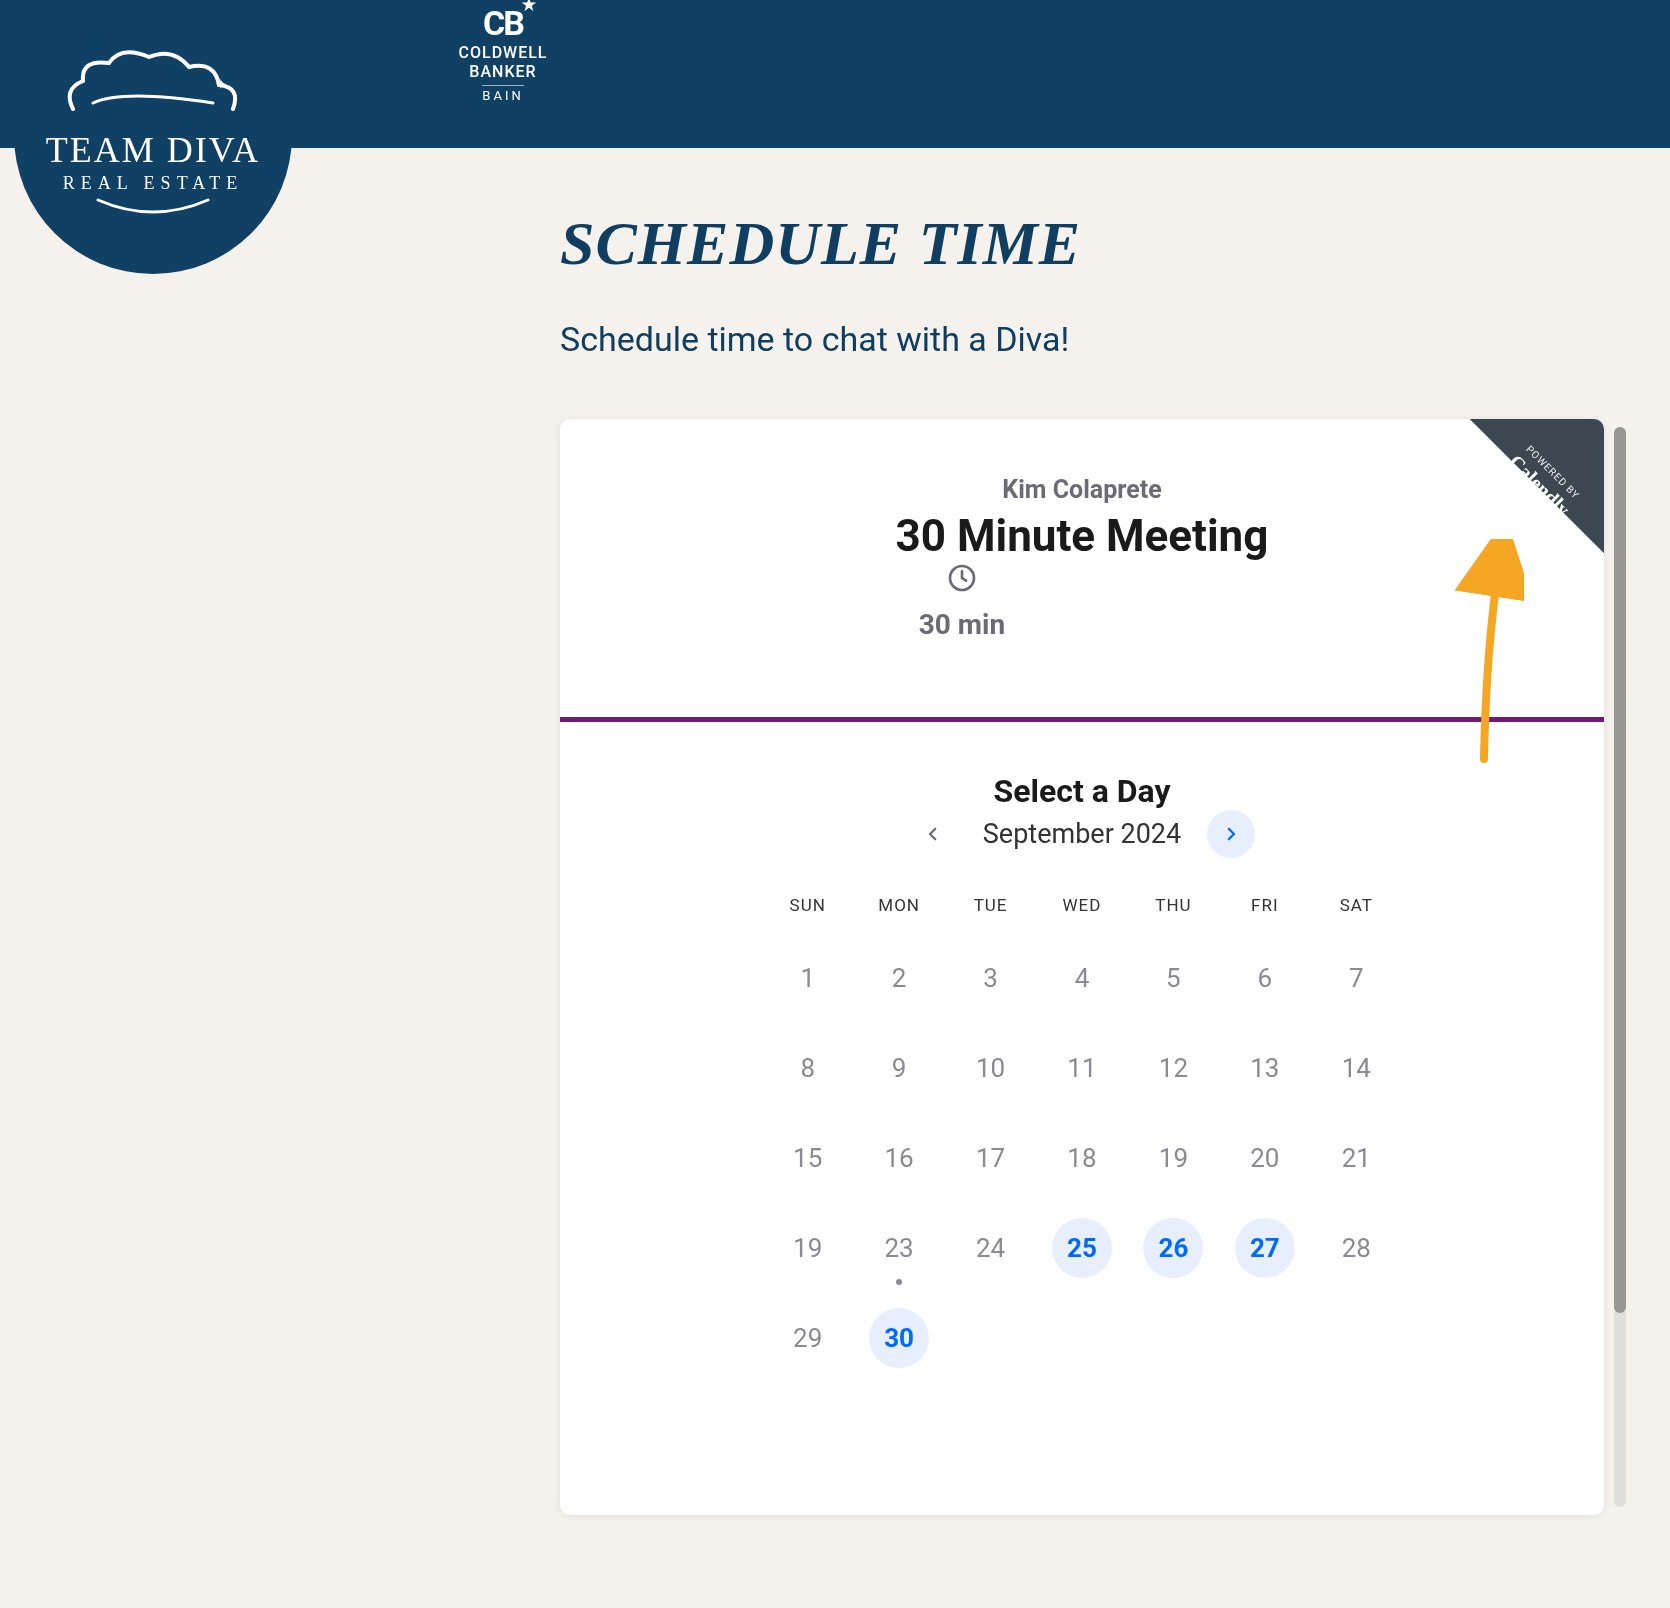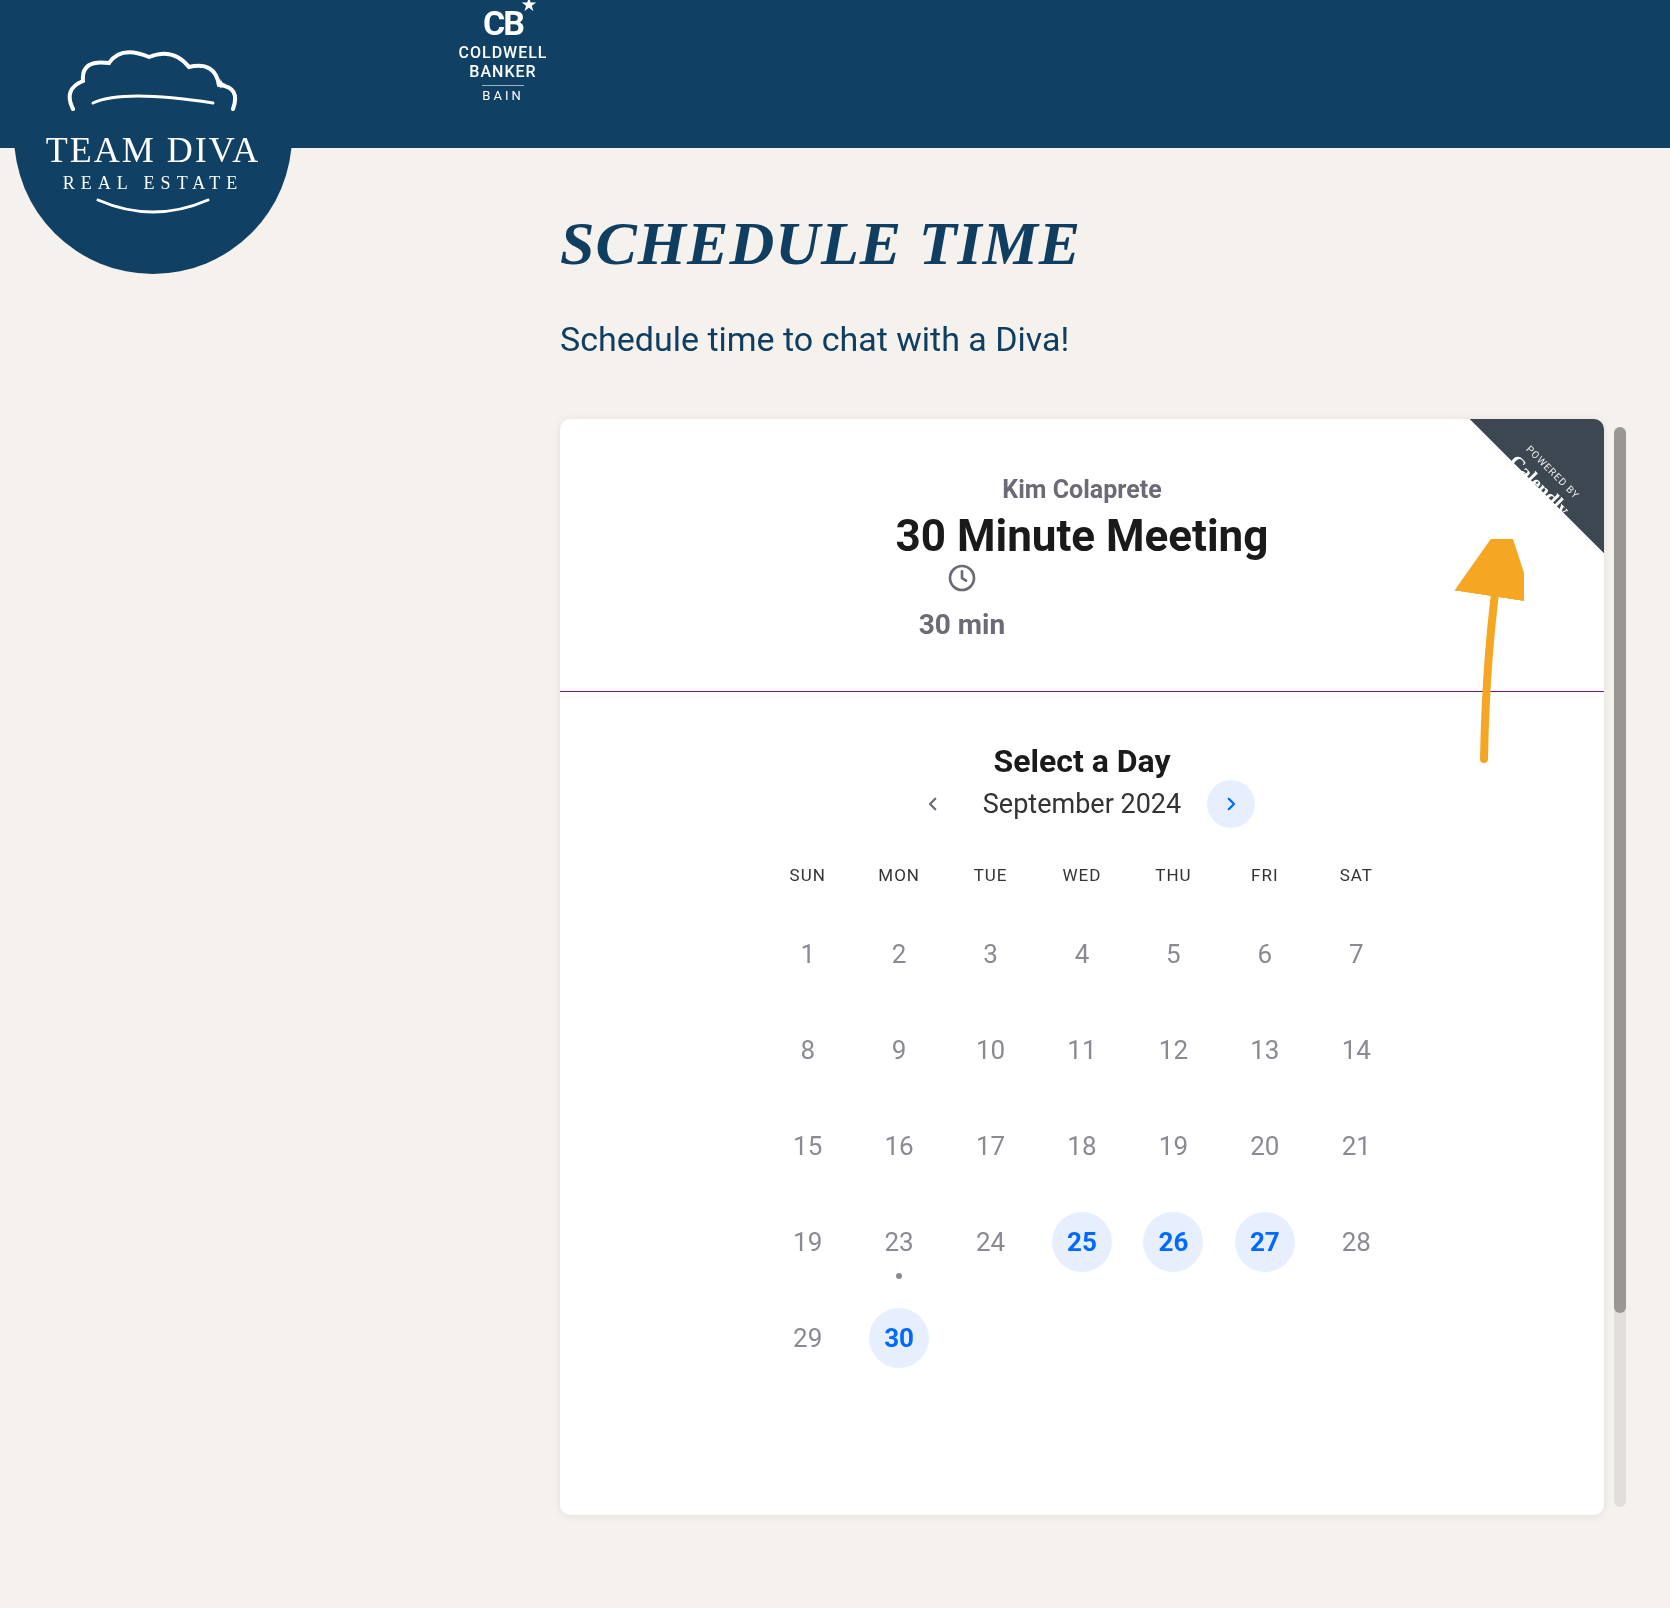--- a/index.html
+++ b/index.html
@@ -139,22 +139,22 @@
   .scroll-thumb{
     position:absolute;
     left:0;right:0;
     top:0;
     height:82%;
     background:rgba(0,0,0,.32);
     border-radius:6px;
   }
   .widget-header{
     text-align:center;
-    padding:56px 40px 50px;
-    border-bottom:1px solid #701a75;
+    padding:56px 40px 76px;
+    border-bottom:5px solid #701a75;
     position:relative;
   }
   .host{
     color:var(--text-muted);
     font-size:25px;
     font-weight:700;
     margin-bottom:6px;
   }
   .meeting-title{
     font-size:44px;
@@ -240,21 +240,21 @@
   .nav-btn.next .nav-chevron{stroke:var(--blue);}
   .month-label{
     font-size:27px;
     color:#333;
   }
   .cal-grid{
     display:grid;
     grid-template-columns:repeat(7,1fr);
     max-width:640px;
     margin:0 auto;
-    row-gap:30px;
+    row-gap:24px;
   }
   .dow{
     font-size:17px;
     letter-spacing:1px;
     color:#333;
     font-weight:400;
     padding-bottom:6px;
   }
   .day{
     height:66px;

